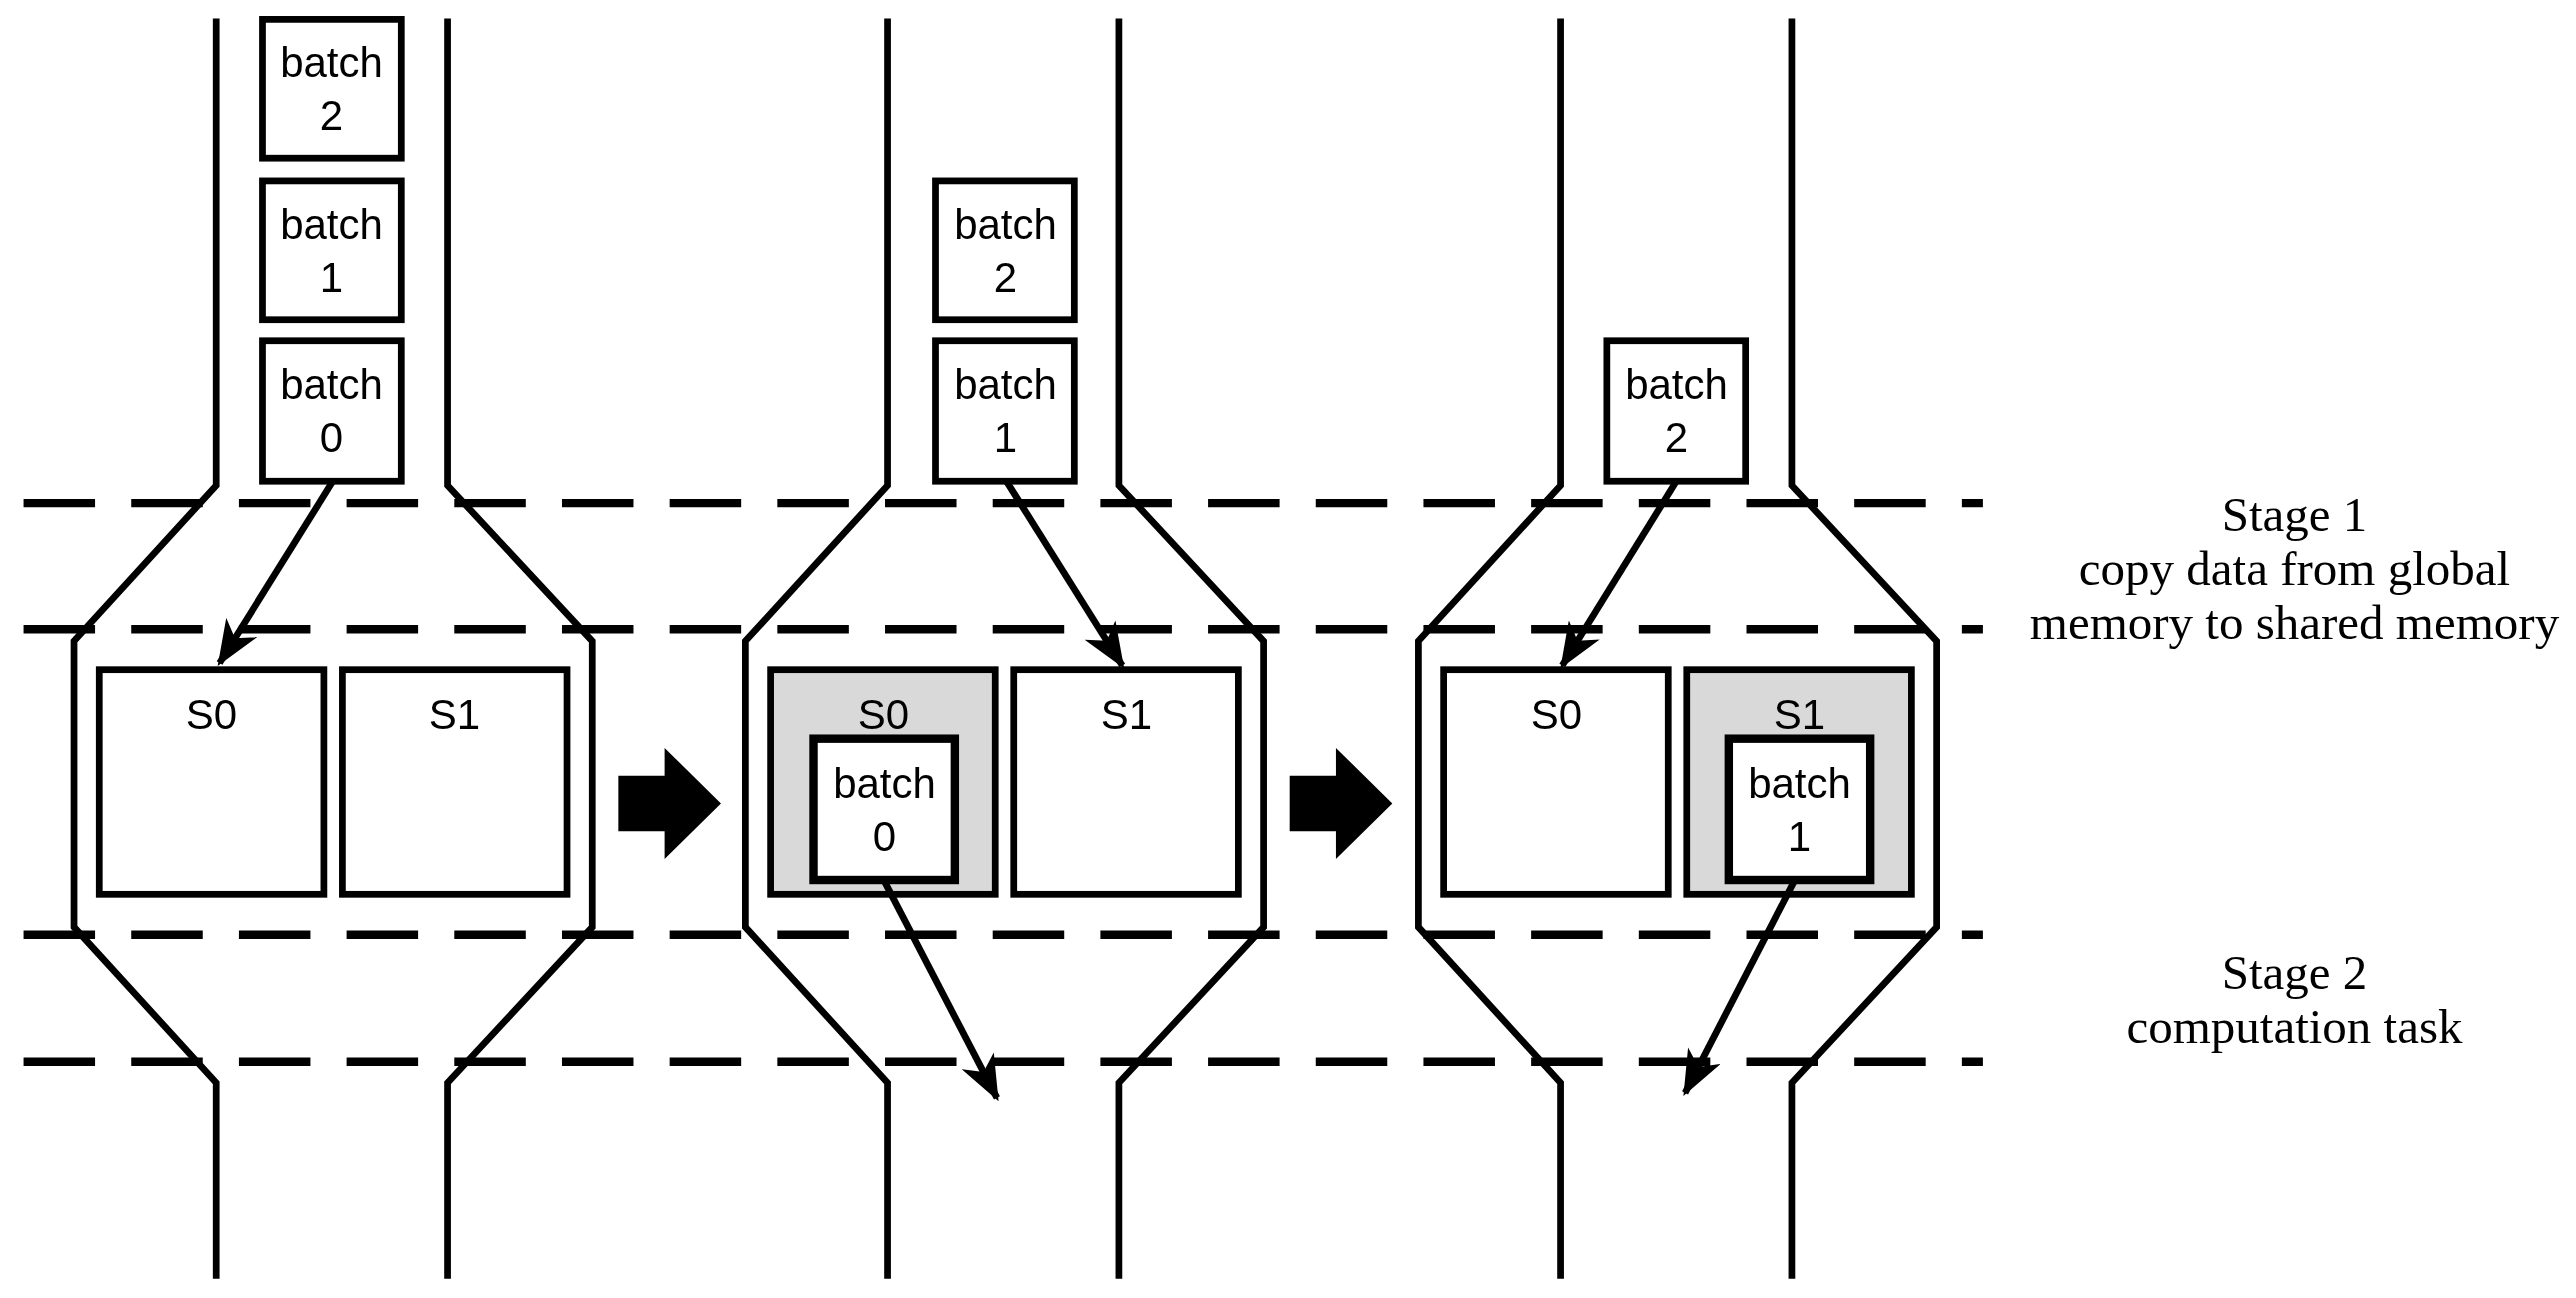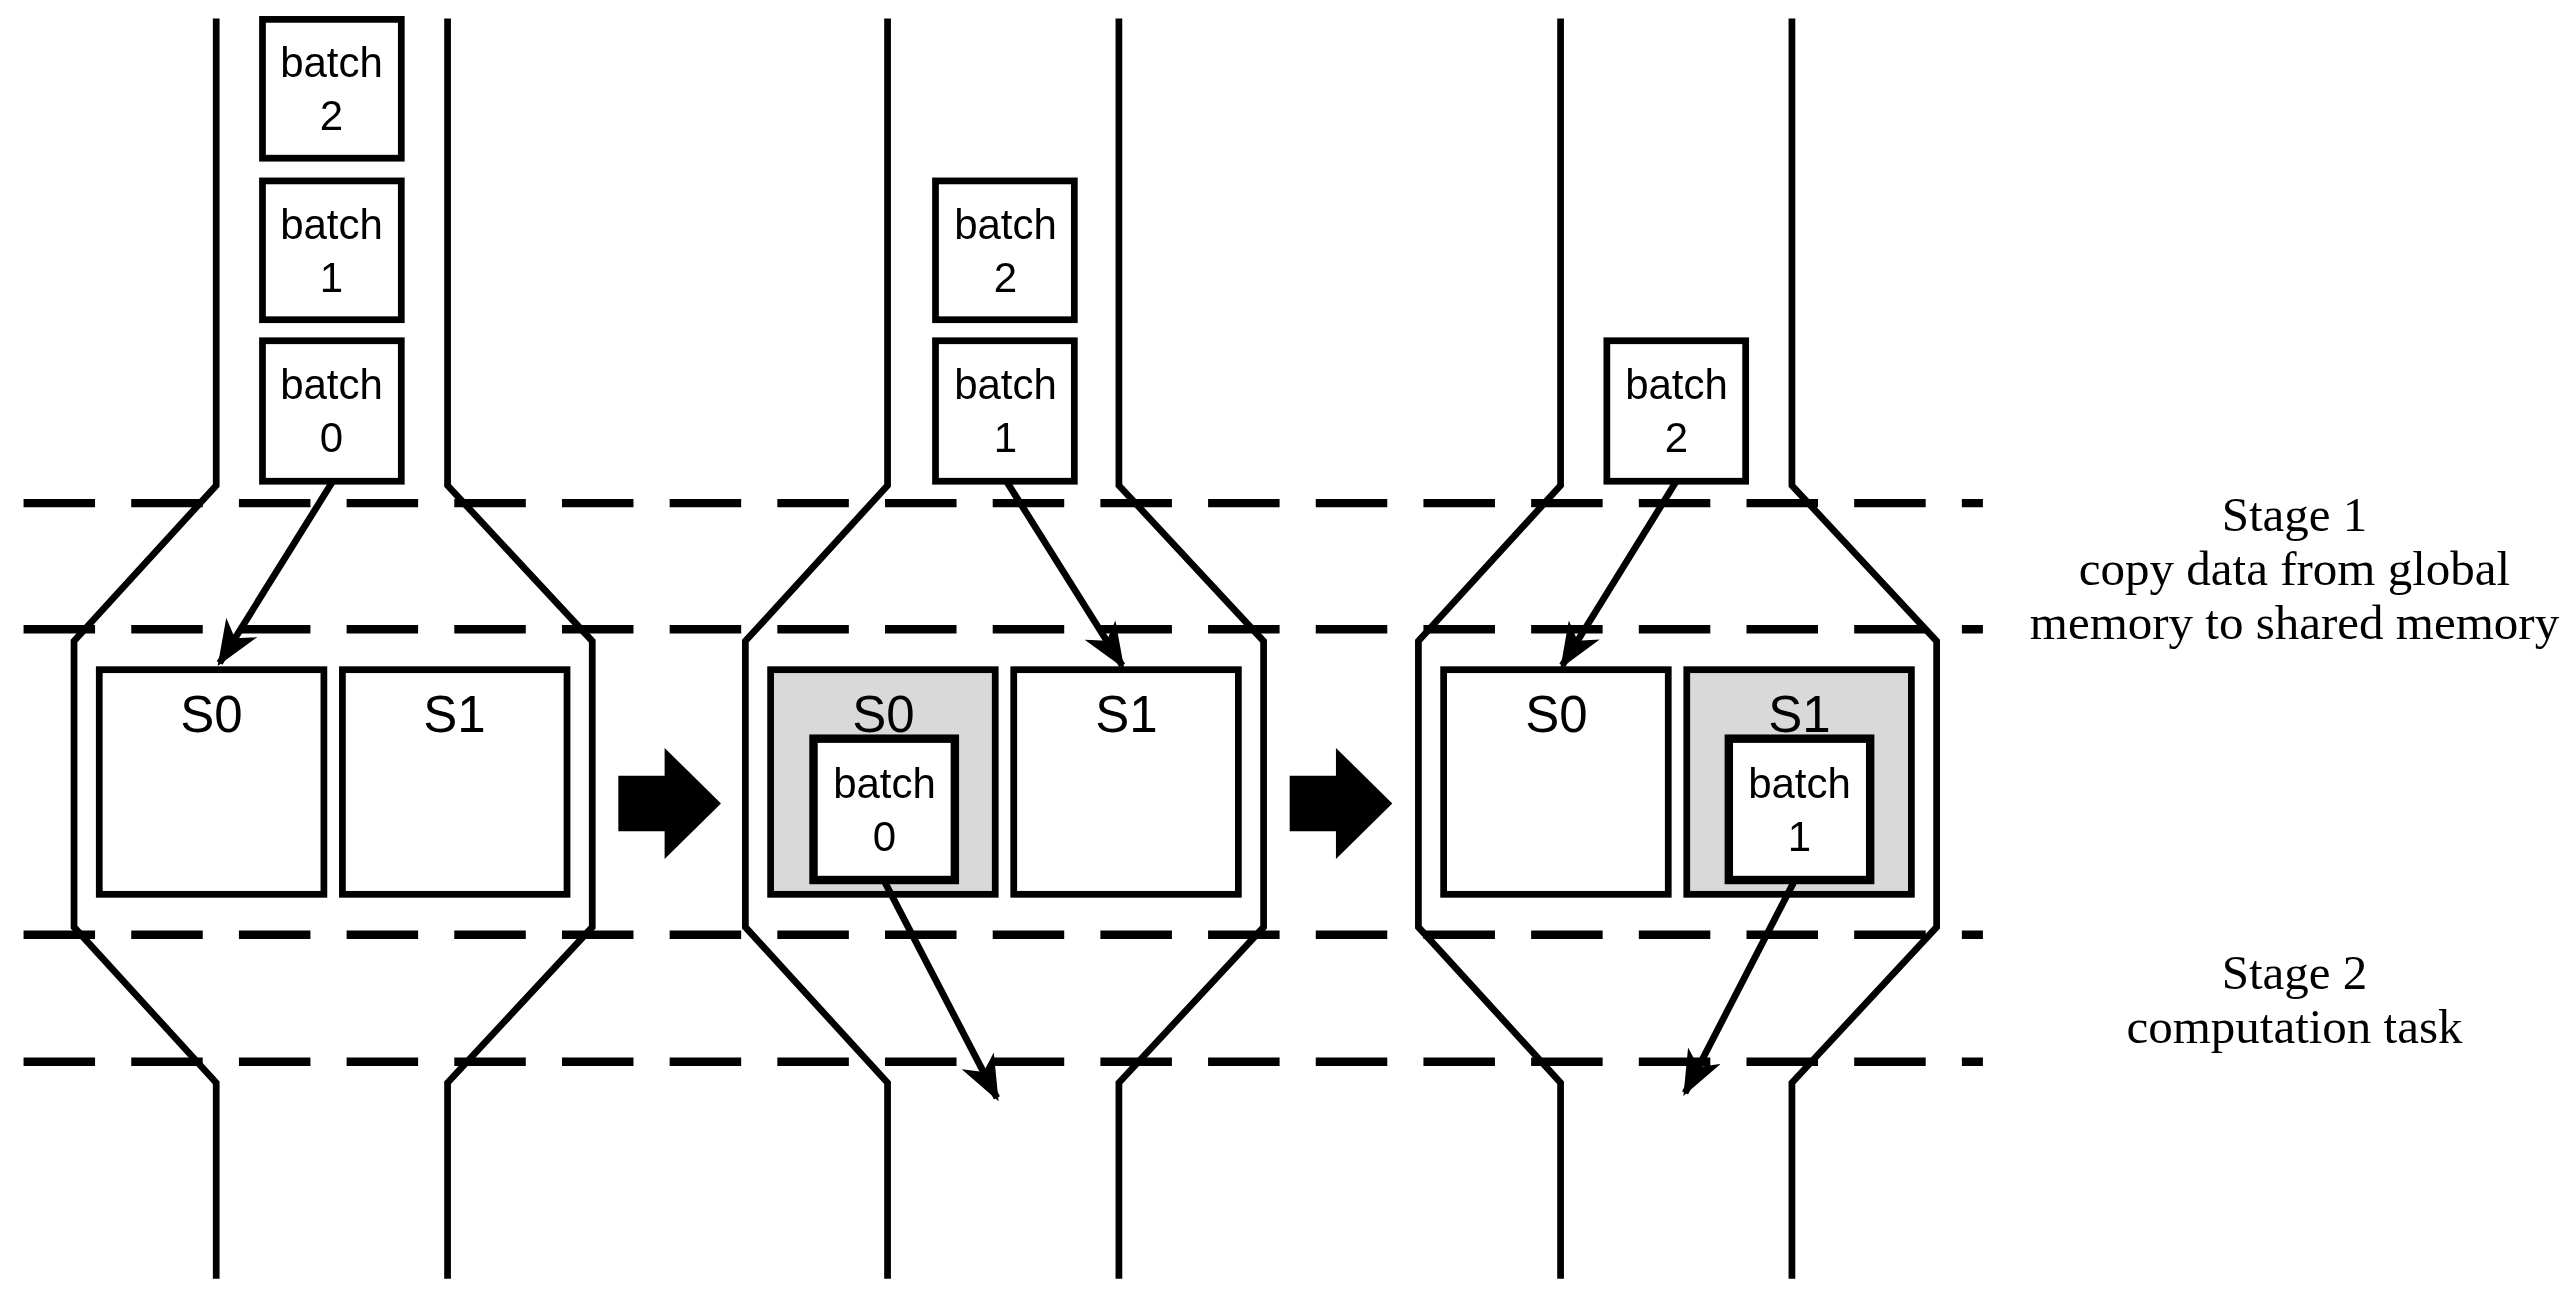--- a/index.html
+++ b/index.html
@@ -2,21 +2,21 @@
 <html style="font-size:13.5px"><head>
 <meta charset="utf-8">
 <style>
   html,body{margin:0;padding:0;background:#fff;}
   #canvas{position:relative;width:2576px;height:1299px;background:#fff;overflow:hidden;
           font-family:"Liberation Sans",sans-serif;}
   #diagram-svg{position:absolute;left:0;top:0;}
   .lbl{position:absolute;color:#000;text-align:center;}
   .two-line{display:flex;flex-direction:column;justify-content:center;align-items:center;
             font-size:42px;line-height:53px;}
-  .buf-name{font-size:51px;line-height:50px;}
+  .buf-name{font-size:42px;line-height:50px;}
   .stage-text{font-family:"Liberation Serif",serif;font-size:49px;line-height:54px;white-space:nowrap;}
 </style>
 </head>
 <body>
 
 <div id="canvas">
 
   <svg id="diagram-svg" width="2576" height="1299" viewBox="0 0 3062 1544">
     <defs>
       <marker id="ah" viewBox="0 0 10 8" refX="9.2" refY="4" markerWidth="6.8" markerHeight="5.4" orient="auto" markerUnits="strokeWidth">

